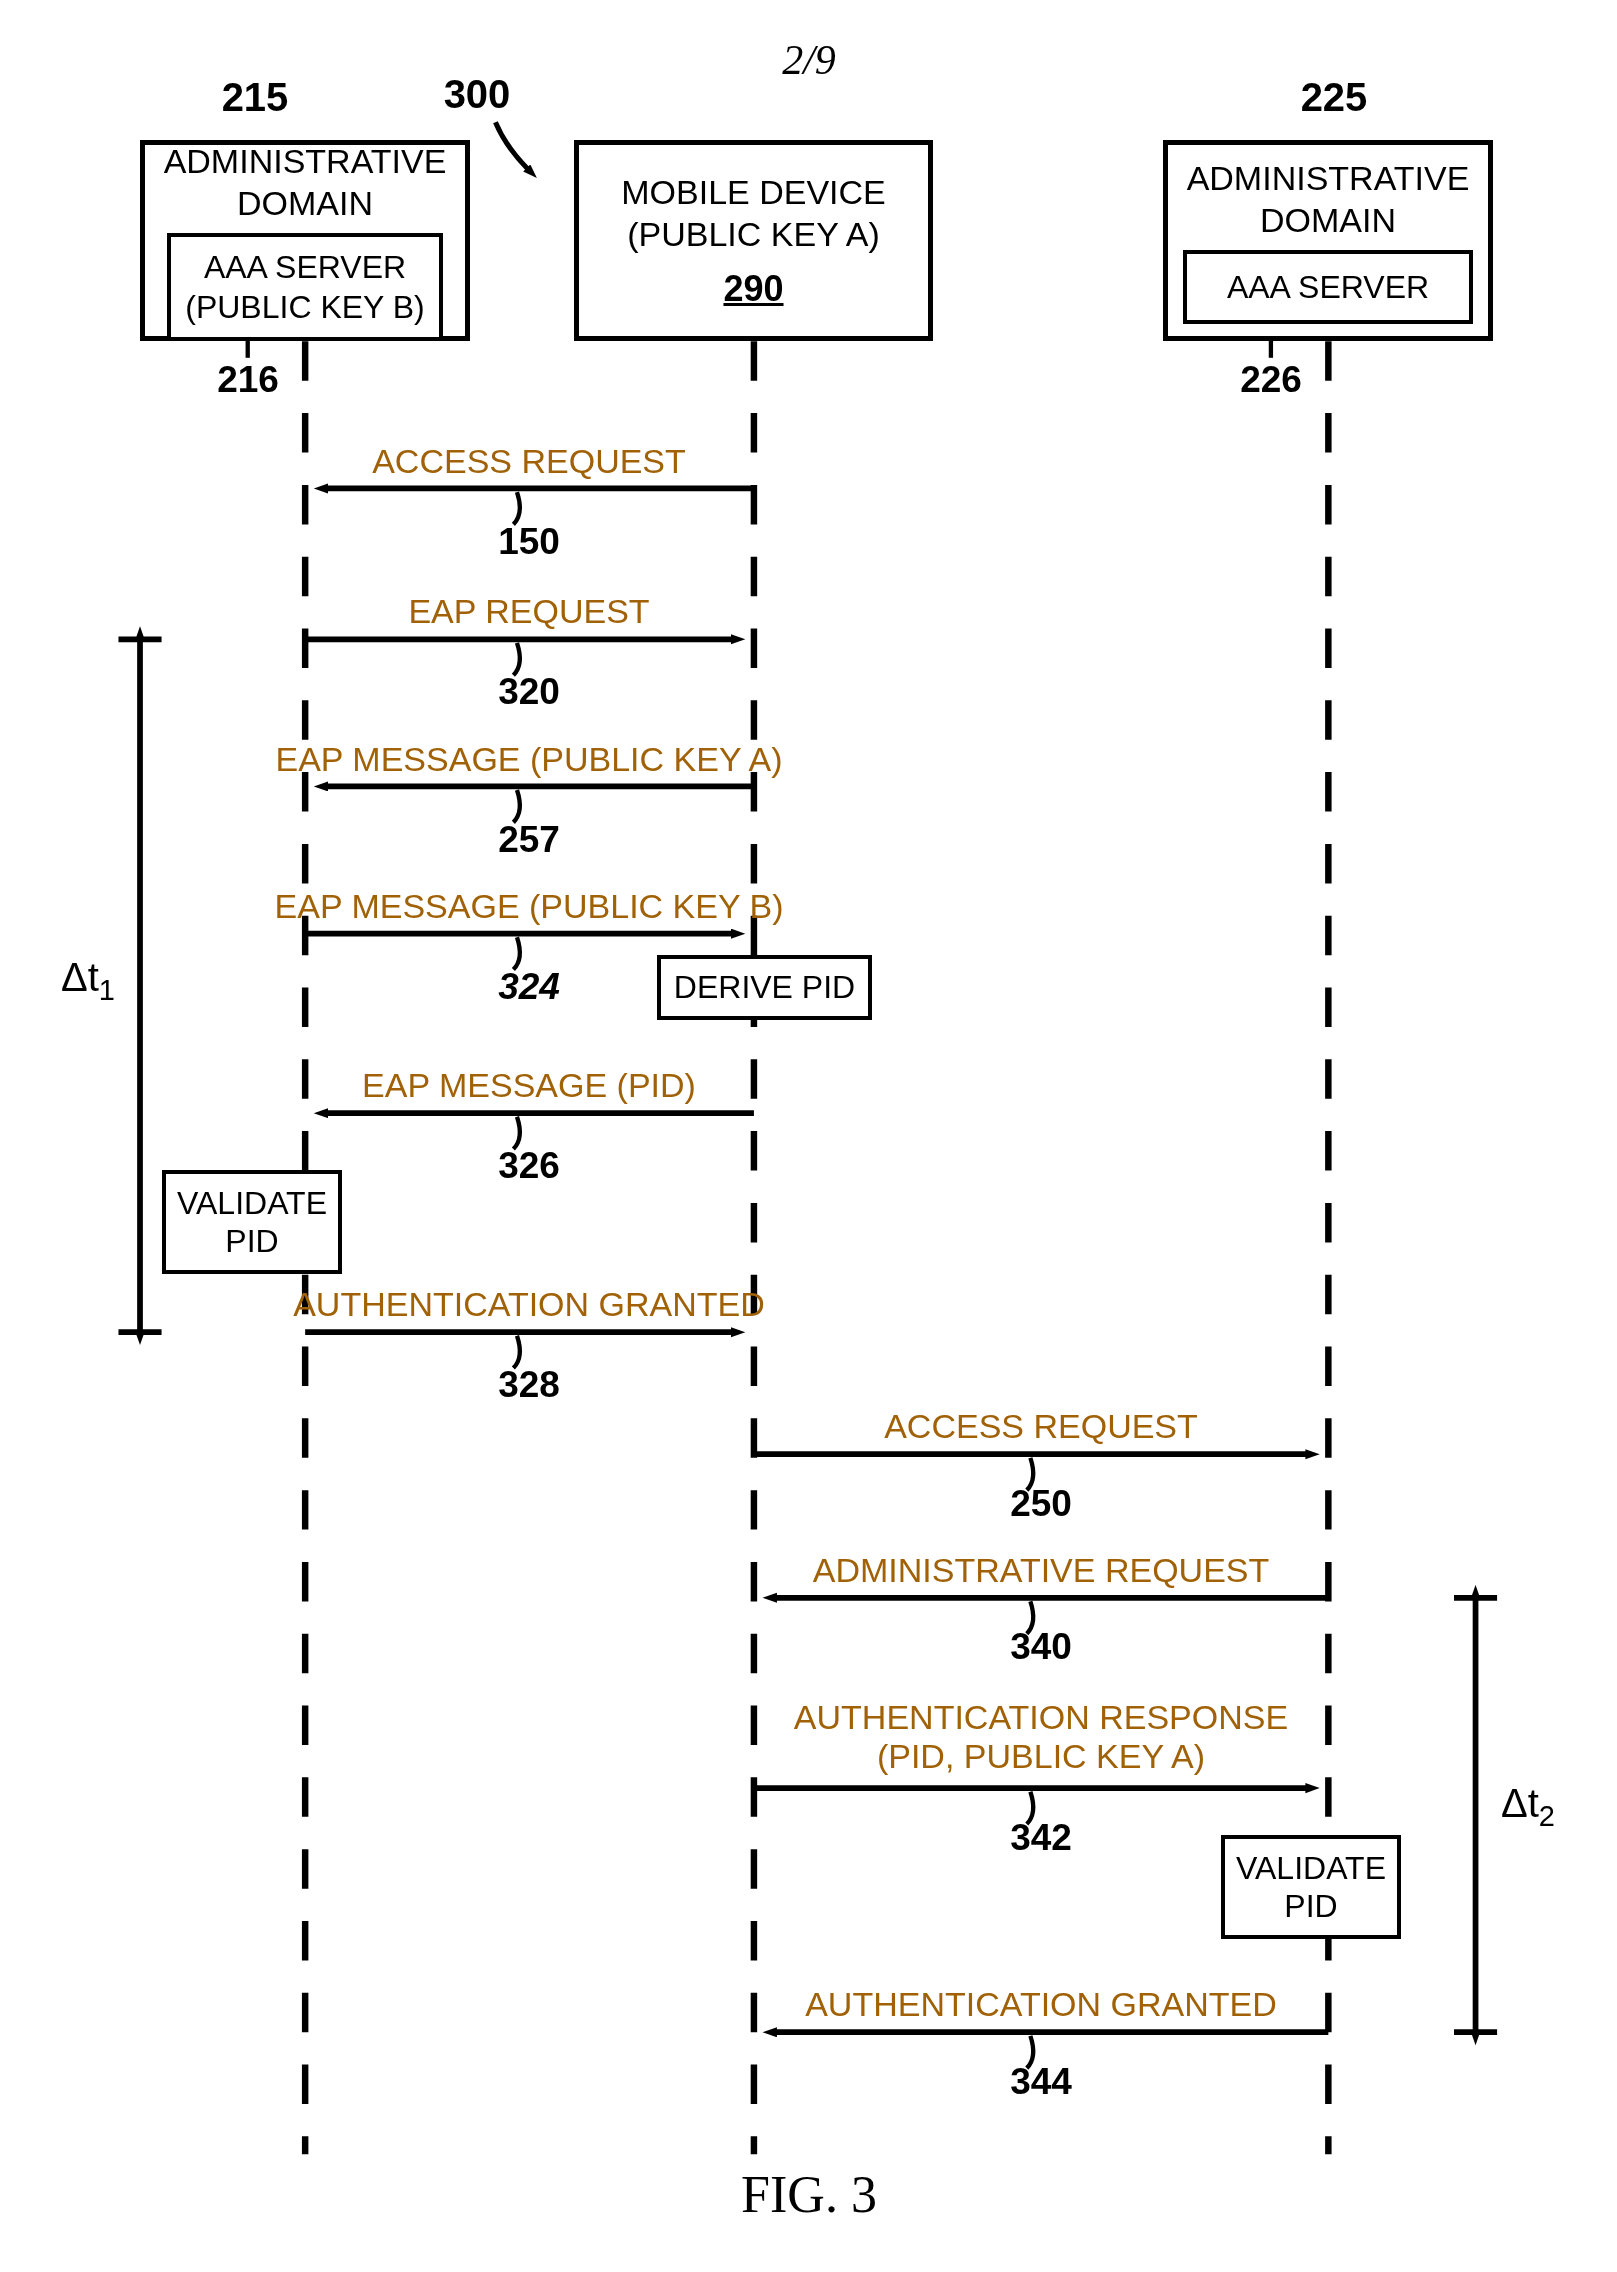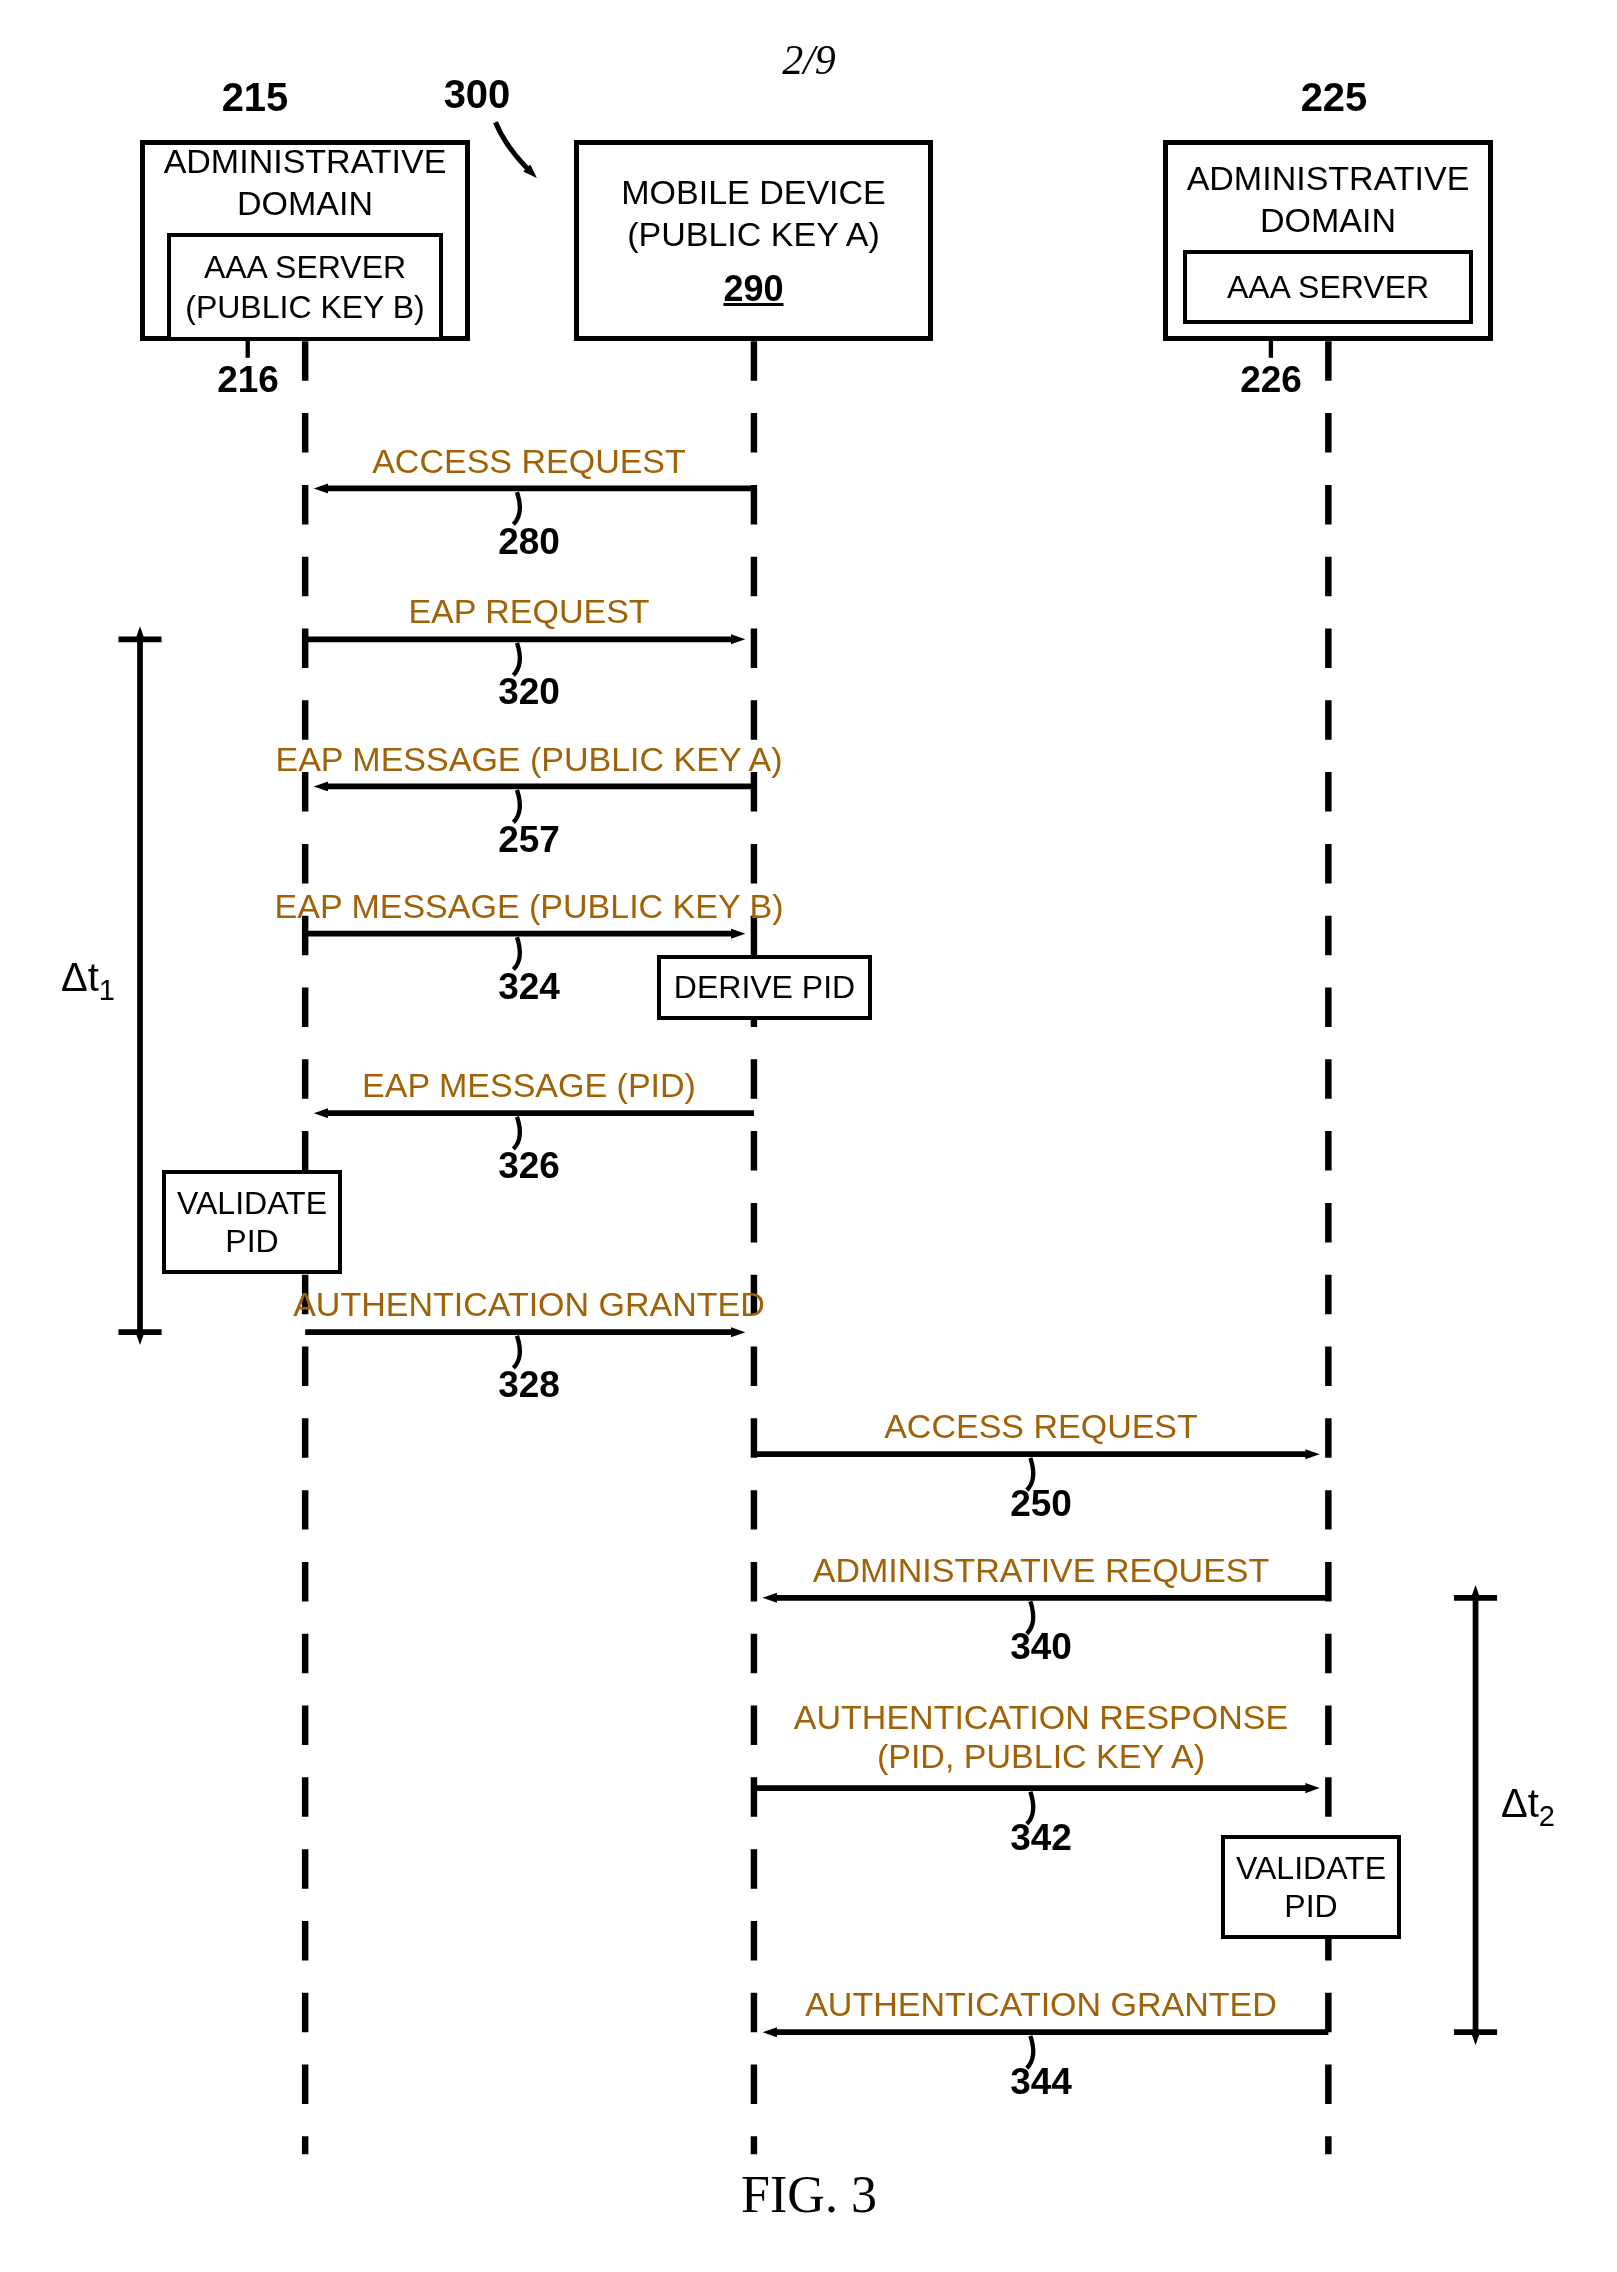--- a/index.html
+++ b/index.html
@@ -182,30 +182,30 @@
     <line x1="195" y1="890" x2="195" y2="1855" stroke="#000" stroke-width="8" marker-start="url(#ahrev)" marker-end="url(#ah)"></line>
     <line x1="165" y1="890" x2="225" y2="890" stroke="#000" stroke-width="8"></line>
     <line x1="165" y1="1855" x2="225" y2="1855" stroke="#000" stroke-width="8"></line>
 
     <line x1="2055" y1="2225" x2="2055" y2="2830" stroke="#000" stroke-width="8" marker-start="url(#ahrev)" marker-end="url(#ah)"></line>
     <line x1="2025" y1="2225" x2="2085" y2="2225" stroke="#000" stroke-width="8"></line>
     <line x1="2025" y1="2830" x2="2085" y2="2830" stroke="#000" stroke-width="8"></line>
   </svg>
 
   <div class="msg-label" style="left:529px; top:442px;">ACCESS REQUEST</div>
-  <div class="num-label" style="left:529px; top:521px;">280</div>
+  <div class="num-label" style="left:529px; top:521px;">150</div>
 
   <div class="msg-label" style="left:529px; top:592px;">EAP REQUEST</div>
   <div class="num-label" style="left:529px; top:671px;">320</div>
 
   <div class="msg-label" style="left:529px; top:740px;">EAP MESSAGE (PUBLIC KEY A)</div>
   <div class="num-label" style="left:529px; top:819px;">257</div>
 
   <div class="msg-label" style="left:529px; top:887px;">EAP MESSAGE (PUBLIC KEY B)</div>
-  <div class="num-label" style="left:529px; top:966px;">324</div>
+  <div class="num-label" style="left:529px; top:966px;font-style:italic;">324</div>
 
   <div class="msg-label" style="left:529px; top:1066px;">EAP MESSAGE (PID)</div>
   <div class="num-label" style="left:529px; top:1145px;">326</div>
 
   <div class="msg-label" style="left:529px; top:1285px;">AUTHENTICATION GRANTED</div>
   <div class="num-label" style="left:529px; top:1364px;">328</div>
 
   <div class="msg-label" style="left:1041px; top:1407px;">ACCESS REQUEST</div>
   <div class="num-label" style="left:1041px; top:1483px;">250</div>
 

